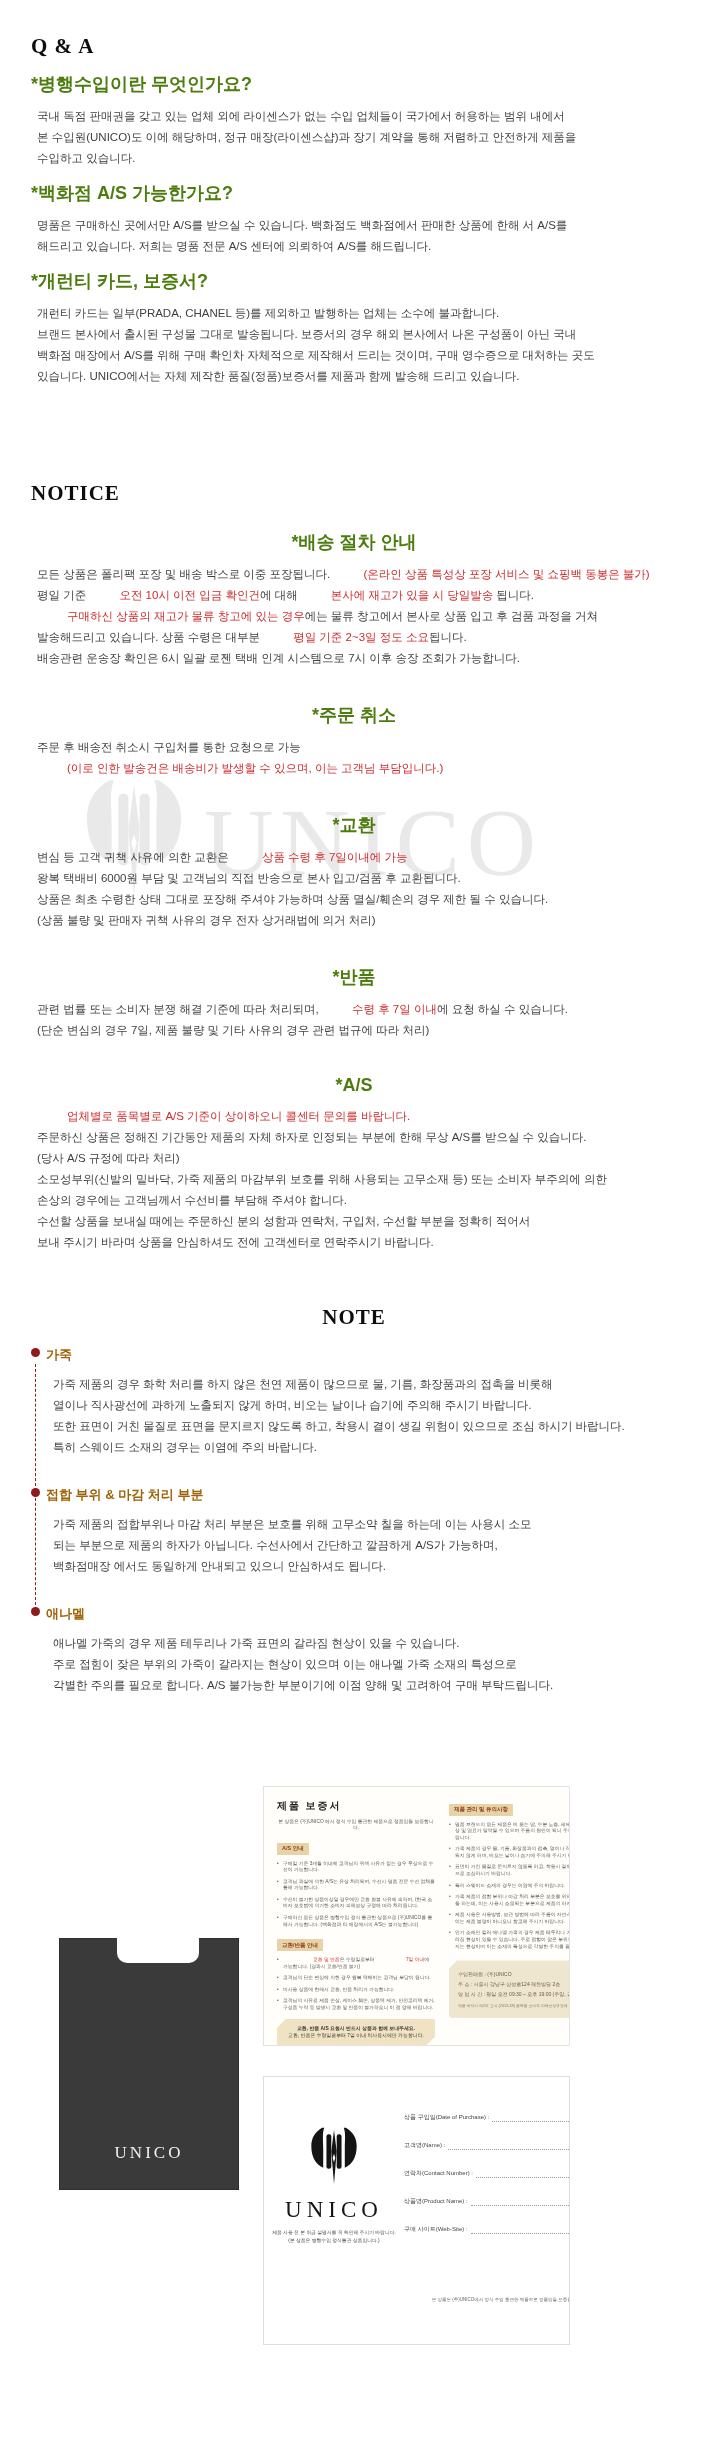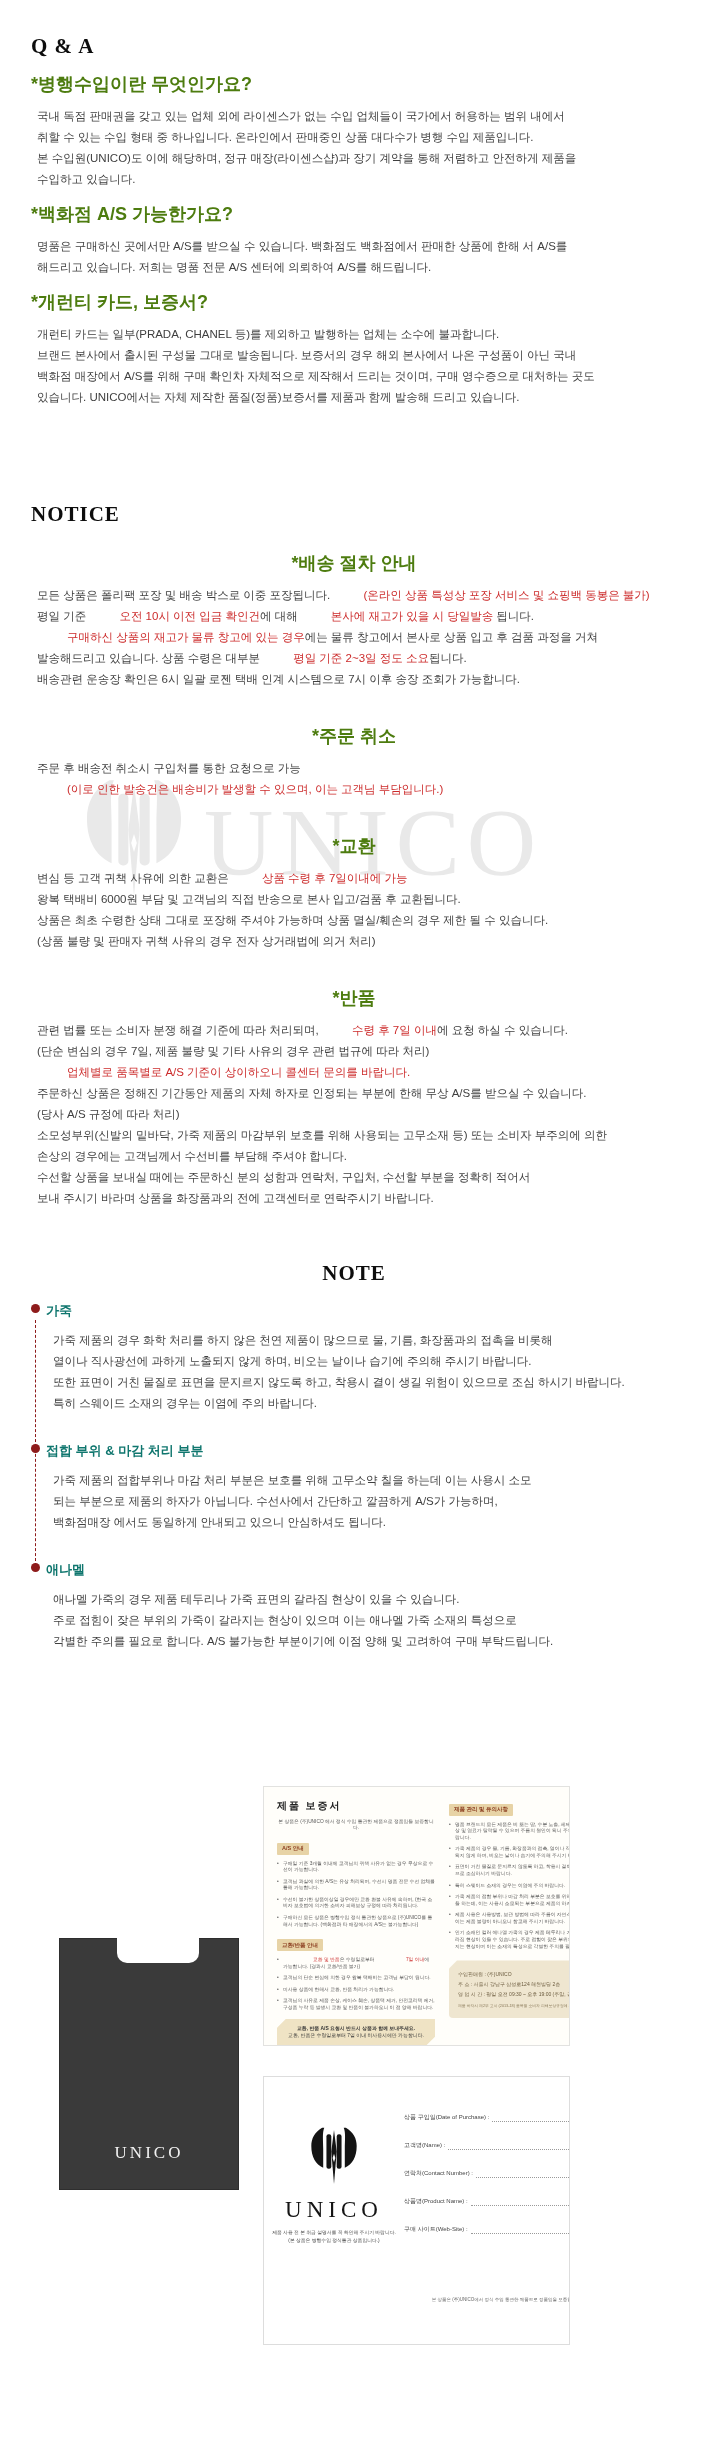--- a/index.html
+++ b/index.html
@@ -23,21 +23,21 @@
   .nq{margin-top:34px;text-align:center;}
   .aline,.nline{font-size:11.5px;line-height:21px;color:#3f3f3f;padding-left:6px;
                 white-space:nowrap;}
   .rd{color:#cc2b2b;padding-left:30px;}
   
   .note-list{position:relative;margin-top:2px;}
   .note-list::before{content:"";position:absolute;left:4px;top:18px;height:246px;
                      border-left:1px dashed #8e1b1b;}
   .note-item{position:relative;}
   .note-head{position:relative;padding-left:15px;margin:28px 0 10px;font-size:13px;
-             font-weight:700;color:#0f766e;}
+             font-weight:700;color:#a16207;}
   .note-item:first-child .note-head{margin-top:16px;}
   .note-dot{position:absolute;left:0;top:2px;width:9px;height:9px;border-radius:50%;
             background:#8e1b1b;}
   .note-line{font-size:11.5px;line-height:21px;color:#3f3f3f;padding-left:22px;white-space:nowrap;}
   
   .gallery{position:absolute;left:0;top:1786px;width:705px;height:580px;z-index:1;}
   .cert-card{position:absolute;left:263px;top:0;width:307px;height:260px;background:#fffefa;
              border:1px solid #e2e2e0;box-sizing:border-box;overflow:hidden;}
   .cert-inner{display:flex;gap:14px;padding:10px 0 8px 13px;}
   .cert-left{width:158px;flex:0 0 158px;}
@@ -104,21 +104,20 @@
       </svg>
     <span class="wm-text">UNICO</span>
   </div>
 
   <div class="content">
     <h2 class="sec-title">Q &amp; A</h2>
     <div id="qa-list">
         <div class="q-item">
           <div class="qq">*병행수입이란 무엇인가요?</div>
           <div class="aline">국내 독점 판매권을 갖고 있는 업체 외에 라이센스가 없는 수입 업체들이 국가에서 허용하는 범위 내에서</div>
-          <div class="aline">취할 수 있는 수입 형태 중 하나입니다. 온라인에서 판매중인 상품 대다수가 병행 수입 제품입니다.</div>
           <div class="aline">본 수입원(UNICO)도 이에 해당하며, 정규 매장(라이센스샵)과 장기 계약을 통해 저렴하고 안전하게 제품을</div>
           <div class="aline">수입하고 있습니다.</div>
         </div>
         <div class="q-item">
           <div class="qq">*백화점 A/S 가능한가요?</div>
           <div class="aline">명품은 구매하신 곳에서만 A/S를 받으실 수 있습니다. 백화점도 백화점에서 판매한 상품에 한해 서 A/S를</div>
           <div class="aline">해드리고 있습니다. 저희는 명품 전문 A/S 센터에 의뢰하여 A/S를 해드립니다.</div>
         </div>
         <div class="q-item">
           <div class="qq">*개런티 카드, 보증서?</div>
@@ -150,27 +149,28 @@
           <div class="nline"><span>왕복 택배비 6000원 부담 및 고객님의 직접 반송으로 본사 입고/검품 후 교환됩니다.</span></div>
           <div class="nline"><span>상품은 최초 수령한 상태 그대로 포장해 주셔야 가능하며 상품 멸실/훼손의 경우 제한 될 수 있습니다.</span></div>
           <div class="nline"><span>(상품 불량 및 판매자 귀책 사유의 경우 전자 상거래법에 의거 처리)</span></div>
         </div>
         <div class="n-item">
           <div class="nq">*반품</div>
           <div class="nline"><span>관련 법률 또는 소비자 분쟁 해결 기준에 따라 처리되며, </span><span class="rd">수령 후 7일 이내</span><span>에 요청 하실 수 있습니다.</span></div>
           <div class="nline"><span>(단순 변심의 경우 7일, 제품 불량 및 기타 사유의 경우 관련 법규에 따라 처리)</span></div>
         </div>
         <div class="n-item">
+          <div class="nq">*A/S</div>
           <div class="nline"><span class="rd">업체별로 품목별로 A/S 기준이 상이하오니 콜센터 문의를 바랍니다.</span></div>
           <div class="nline"><span>주문하신 상품은 정해진 기간동안 제품의 자체 하자로 인정되는 부분에 한해 무상 A/S를 받으실 수 있습니다.</span></div>
           <div class="nline"><span>(당사 A/S 규정에 따라 처리)</span></div>
           <div class="nline"><span>소모성부위(신발의 밑바닥, 가죽 제품의 마감부위 보호를 위해 사용되는 고무소재 등) 또는 소비자 부주의에 의한</span></div>
           <div class="nline"><span>손상의 경우에는 고객님께서 수선비를 부담해 주셔야 합니다.</span></div>
           <div class="nline"><span>수선할 상품을 보내실 때에는 주문하신 분의 성함과 연락처, 구입처, 수선할 부분을 정확히 적어서</span></div>
-          <div class="nline"><span>보내 주시기 바라며 상품을 화장품과의 전에 고객센터로 연락주시기 바랍니다.</span></div>
+          <div class="nline"><span>보내 주시기 바라며 상품을 안심하셔도 전에 고객센터로 연락주시기 바랍니다.</span></div>
         </div>
       </div>
 
     <h2 class="sec-title note">NOTE</h2>
     <div id="note-list" class="note-list">
         <div class="note-item">
           <div class="note-head"><span class="note-dot"></span>가죽</div>
           <div class="note-line">가죽 제품의 경우 화학 처리를 하지 않은 천연 제품이 많으므로 물, 기름, 화장품과의 접촉을 비롯해</div>
           <div class="note-line">열이나 직사광선에 과하게 노출되지 않게 하며, 비오는 날이나 습기에 주의해 주시기 바랍니다.</div>
           <div class="note-line">또한 표면이 거친 물질로 표면을 문지르지 않도록 하고, 착용시 결이 생길 위험이 있으므로 조심 하시기 바랍니다.</div>

